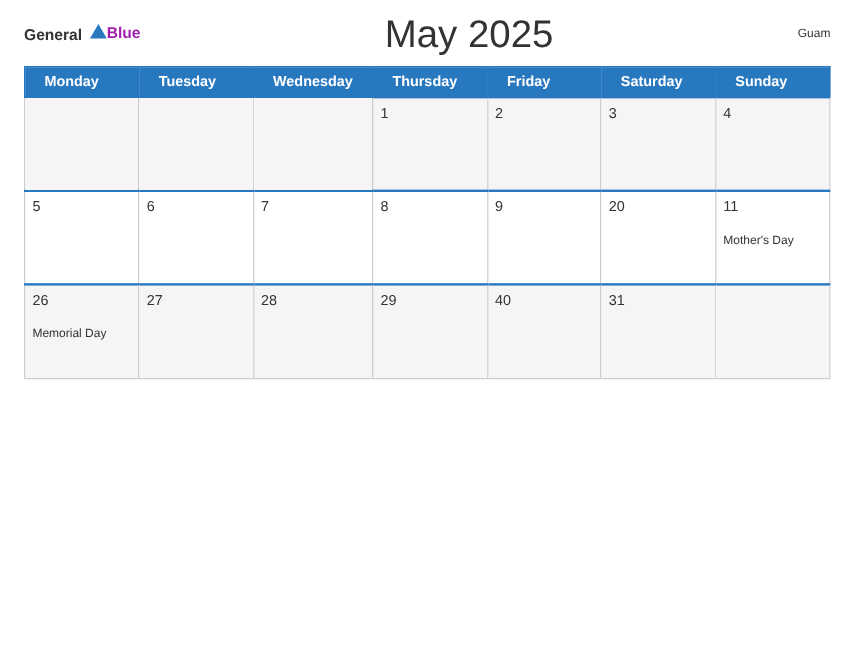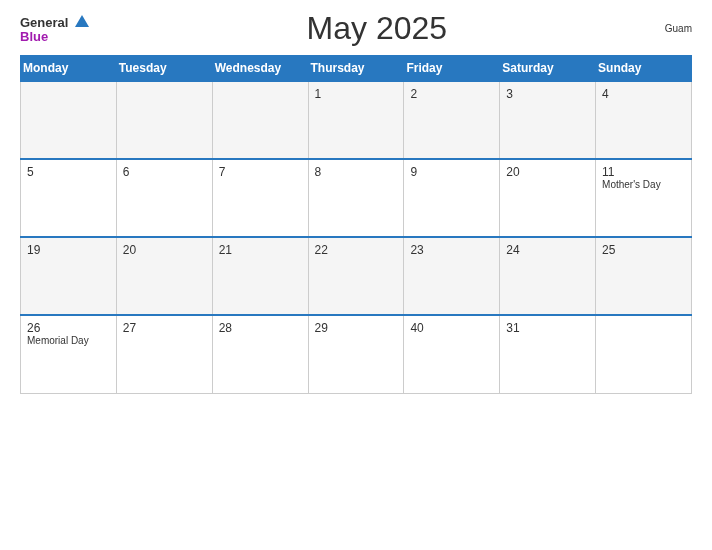--- a/index.html
+++ b/index.html
@@ -17,21 +17,21 @@
     .header {
       width: 100%;
       display: flex;
       align-items: center;
       justify-content: space-between;
       margin-bottom: 8px;
     }
 
     .logo {
       display: flex;
-      flex-direction: column;
+      flex-direction: row;
       line-height: 1;
     }
 
     .logo-icon {
       display: inline-block;
       width: 0;
       height: 0;
       border-left: 7px solid transparent;
       border-right: 7px solid transparent;
       border-bottom: 12px solid #2878c0;
@@ -58,21 +58,21 @@
       width: 100%;
       border-collapse: collapse;
       border: 1px solid #ccc;
     }
 
     .calendar thead tr th {
       background-color: #2878c0;
       color: #fff;
       font-size: 12px;
       font-weight: bold;
-      padding: 5px 2px;
+      padding: 5px 16px;
       text-align: left;
       border: 1px solid #2878c0;
     }
 
     .calendar tbody tr {
       height: 78px;
     }
 
     .calendar tbody tr:nth-child(odd) {
       background-color: #f5f5f5;
@@ -103,21 +103,21 @@
     }
 
     .cell-number {
       font-size: 12px;
       color: #333;
     }
 
     .cell-event {
       font-size: 10px;
       color: #333;
-      margin-top: 0;
+      margin-top: 16px;
     }
 
     .empty-cell {
       background: #fff;
     }
 
     .calendar tbody tr:nth-child(odd) .empty-cell {
       background-color: #f5f5f5;
     }
   </style>
@@ -185,43 +185,20 @@
         <td>
           <div class="cell-number">20</div>
         </td>
         <td>
           <div class="cell-number">11</div>
           <div class="cell-event">Mother's Day</div>
         </td>
       </tr>
       <tr>
         <td>
-          <div class="cell-number">19</div>
-        </td>
-        <td>
-          <div class="cell-number">20</div>
-        </td>
-        <td>
-          <div class="cell-number">21</div>
-        </td>
-        <td>
-          <div class="cell-number">22</div>
-        </td>
-        <td>
-          <div class="cell-number">23</div>
-        </td>
-        <td>
-          <div class="cell-number">24</div>
-        </td>
-        <td>
-          <div class="cell-number">25</div>
-        </td>
-      </tr>
-      <tr>
-        <td>
           <div class="cell-number">26</div>
           <div class="cell-event">Memorial Day</div>
         </td>
         <td>
           <div class="cell-number">27</div>
         </td>
         <td>
           <div class="cell-number">28</div>
         </td>
         <td>

